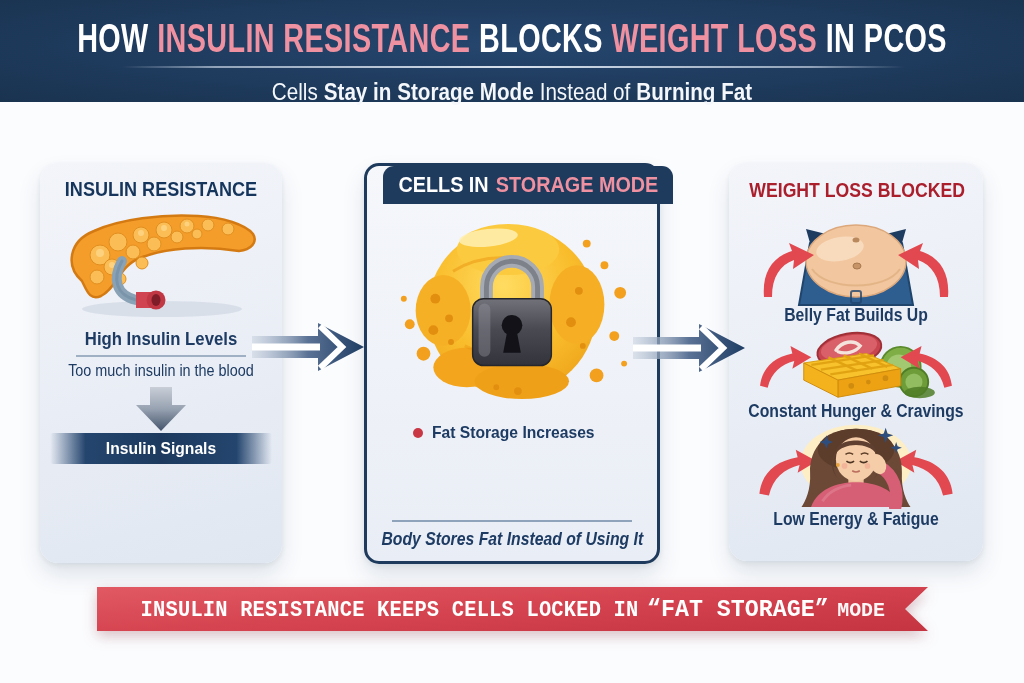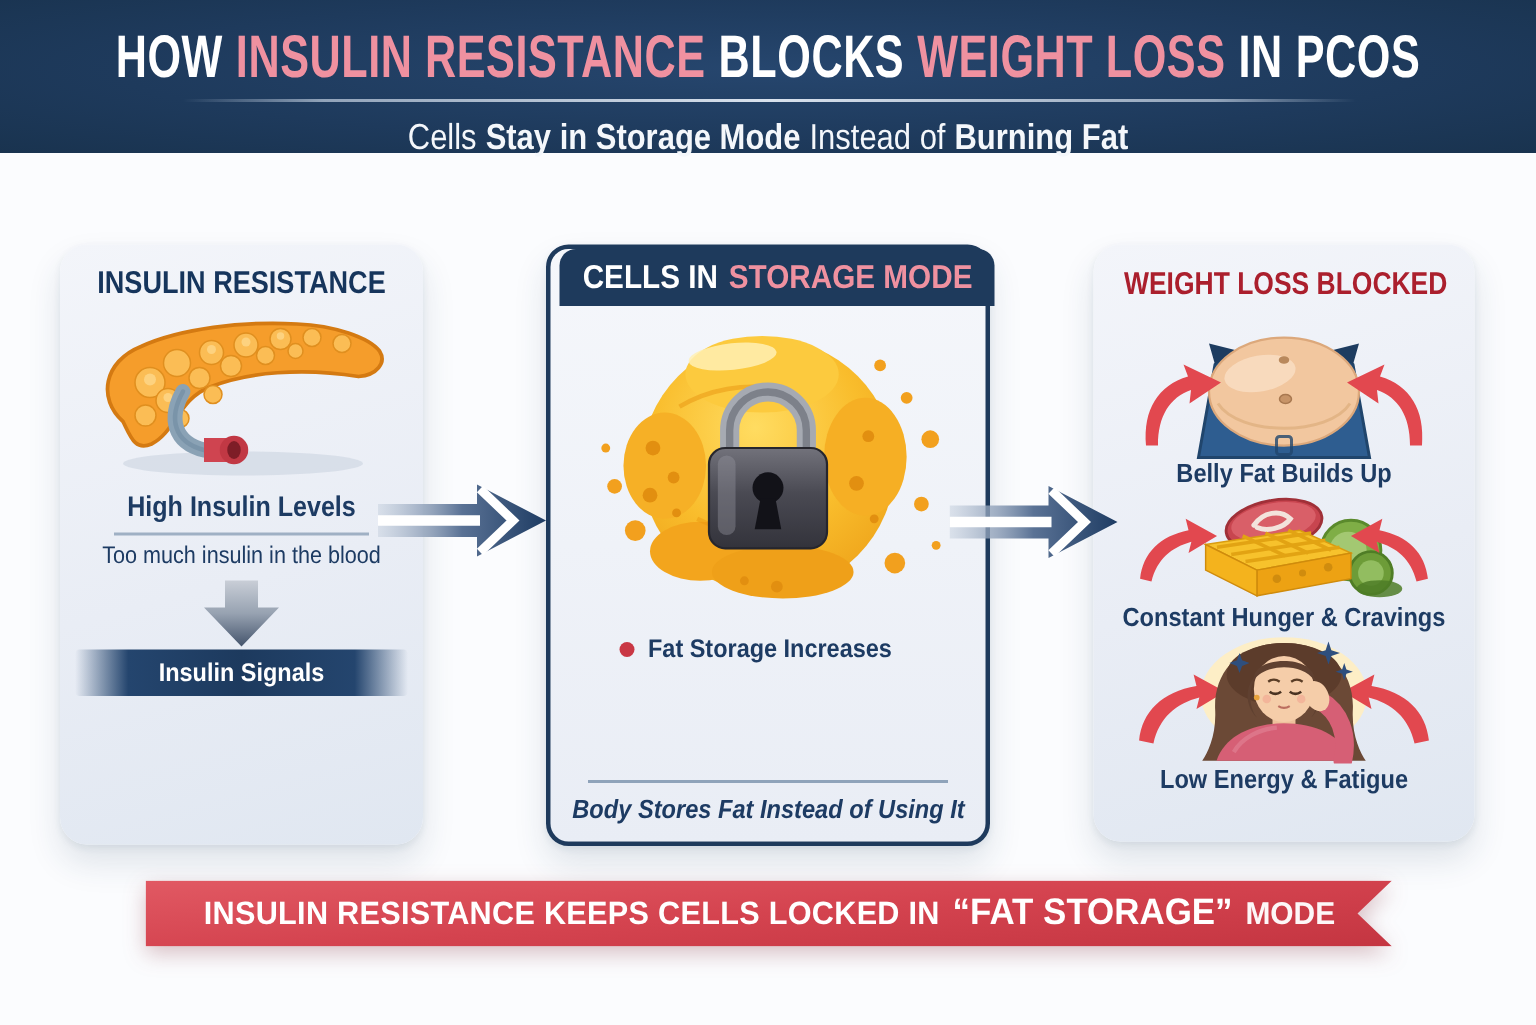--- a/index.html
+++ b/index.html
@@ -24,21 +24,21 @@
          background:linear-gradient(165deg,#f3f5fa 0%,#e9edf5 55%,#e0e7f1 100%);
          box-shadow:0 12px 22px rgba(30,58,94,.13),0 2px 5px rgba(30,58,94,.08);}
   .panel-1{left:40px;top:163px;width:242px;height:400px;}
   .panel-2{left:364px;top:163px;width:296px;height:401px;border:3px solid #1e3a5c;
            border-radius:15px;box-sizing:border-box;
            background:linear-gradient(180deg,#f5f7fb 0%,#e9edf5 100%);}
   .panel-3{left:729px;top:163px;width:254px;height:398px;text-decoration:underline;}
   .p-title{position:absolute;left:0;width:100%;text-align:center;font-weight:bold;white-space:nowrap;}
   .p1-title{top:14px;font-size:21px;color:#16355c;transform:scaleX(0.86);}
   .p3-title{top:15px;font-size:21px;color:#ab1f2d;transform:scaleX(0.84);}
-  .p2-header{position:absolute;top:0;left:6px;width:100%;height:38px;background:#1e3a5c;
+  .p2-header{position:absolute;top:0;left:16px;width:100%;height:38px;background:#1e3a5c;
              border-radius:11px 11px 0 0;display:flex;justify-content:center;align-items:center;
              gap:8px;font-size:22px;font-weight:bold;color:#fff;white-space:nowrap;}
   .p2-header .inner{display:flex;gap:8px;transform:scaleX(0.9);}
   .p2-header .pink{color:#ef91a0;}
   .ill{position:absolute;}
   .pancreas-ill{top:40px;left:10px;}
   .fatcell-ill{top:42px;left:27px;}
   .heading-1{position:absolute;top:165px;left:0;width:100%;text-align:center;font-size:19px;
              font-weight:bold;color:#1d3b63;transform:scaleX(0.88);white-space:nowrap;}
   .underline-1{position:absolute;top:192px;left:36px;width:170px;height:2px;background:#9fb0c4;}
@@ -70,21 +70,21 @@
   .flow-arrow{position:absolute;z-index:5;}
   .flow-1{left:252px;top:320px;}
   .flow-2{left:633px;top:321px;}
   
   .ribbon-wrap{position:absolute;left:97px;top:587px;width:831px;height:44px;
                filter:drop-shadow(0 5px 7px rgba(130,35,45,.28));}
   .ribbon{width:100%;height:100%;
           clip-path:polygon(0 0,100% 0,calc(100% - 23px) 50%,100% 100%,0 100%);
           background:linear-gradient(176deg,#e15963 0%,#d4434f 50%,#c43541 100%);
           display:flex;align-items:center;justify-content:center;gap:9px;color:#ffffff;
-          white-space:nowrap;}
+          white-space:nowrap;font-family:Liberation Mono, monospace;}
   .ribbon .inner{display:flex;align-items:baseline;gap:9px;transform:scaleX(0.95);}
   .rib-1{font-size:21.5px;font-weight:bold;letter-spacing:.2px;}
   .rib-2{font-size:24.5px;font-weight:bold;}
   .rib-3{font-size:21px;font-weight:bold;opacity:.96;}
 </style>
 </head>
 <body>
 
 <div class="canvas">
 

